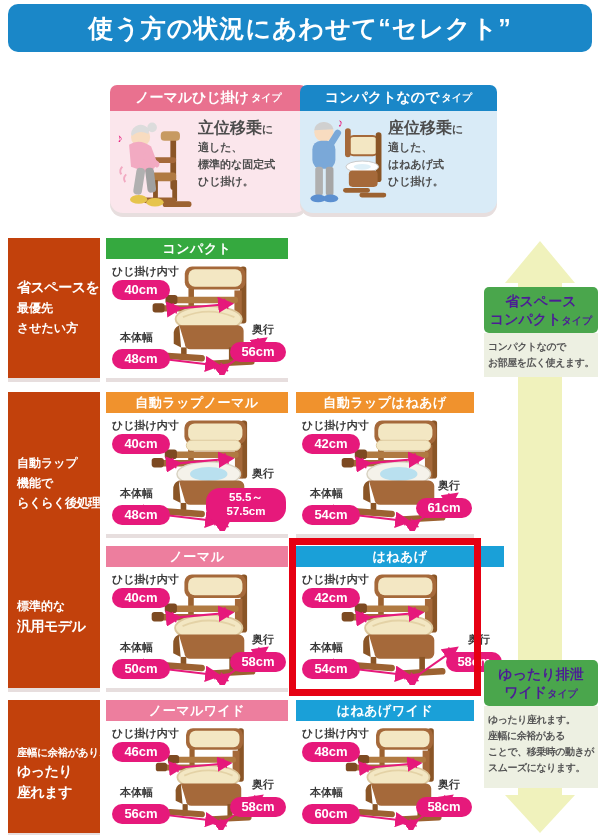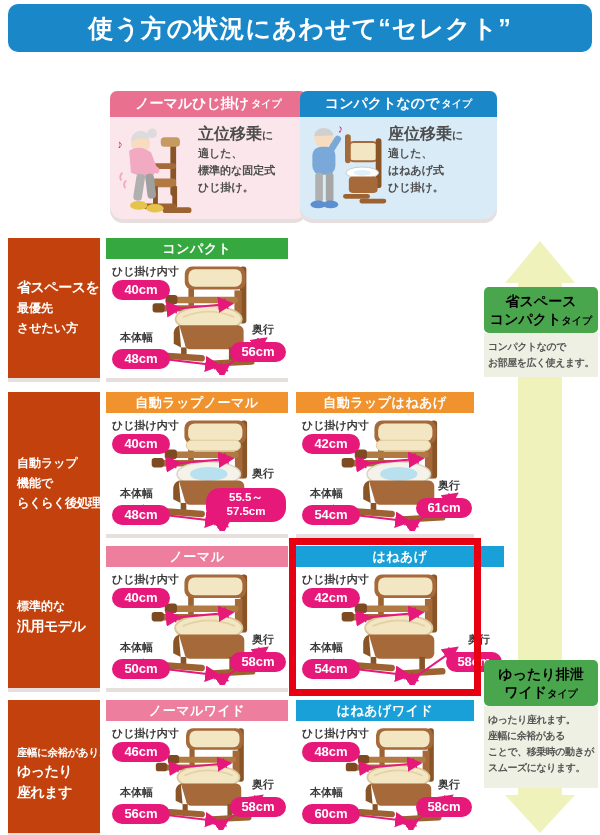--- a/index.html
+++ b/index.html
@@ -7,21 +7,21 @@
   #app{position:relative;width:600px;height:835px;background:#fff;overflow:hidden;}
 
   
   .banner{position:absolute;left:8px;top:4px;width:584px;height:48px;background:#1a87c8;
     border-radius:10px;display:flex;align-items:center;justify-content:center;}
   .banner span{color:#fff;font-size:25px;font-weight:bold;letter-spacing:1px;}
 
   .shadowed{box-shadow:0 4px 0 0 #e7dede;}
 
   
-  .type-box{position:absolute;top:85px;width:197px;height:128px;border-radius:13px;margin-top:6px;}
+  .type-box{position:absolute;top:85px;width:197px;height:128px;border-radius:13px;}
   .type-box.pink{background:#fbe6ec;}
   .type-box.blue{background:#d9ebf7;}
   .type-header{position:absolute;left:0;top:0;width:100%;height:26px;border-radius:7px 7px 0 0;
     display:flex;align-items:center;justify-content:center;color:#fff;font-weight:bold;font-size:14px;}
   .type-box.pink .type-header{background:#e9718f;}
   .type-box.blue .type-header{background:#1a87c8;}
   .type-header .suffix{font-size:10px;margin-left:2px;font-weight:bold;}
   .type-illust{position:absolute;left:3px;top:28px;width:84px;height:96px;}
   .type-text{position:absolute;left:88px;top:33px;width:94px;color:#4d4d4d;}
   .type-text .em{font-size:16px;font-weight:bold;}
@@ -62,21 +62,21 @@
   .highlight-frame{position:absolute;left:289px;top:538px;width:192px;height:158px;
     border:7px solid #e60012;box-sizing:border-box;z-index:6;pointer-events:none;}
 
   
   .arrow-shaft{position:absolute;left:518px;top:282px;width:44px;height:513px;background:#f0f2bc;z-index:0;}
   .arrow-head-up{position:absolute;left:505px;top:241px;width:0;height:0;z-index:0;
     border-left:35px solid transparent;border-right:35px solid transparent;border-bottom:42px solid #f0f2bc;}
   .arrow-head-down{position:absolute;left:505px;top:795px;width:0;height:0;z-index:0;
     border-left:35px solid transparent;border-right:35px solid transparent;border-top:38px solid #f0f2bc;}
   .side-green{position:absolute;left:484px;width:114px;background:#4aa64c;border-radius:5px;z-index:2;
-    display:flex;flex-direction:column;align-items:center;justify-content:center;color:#000000;font-weight:bold;padding:5px 0;box-sizing:border-box;}
+    display:flex;flex-direction:column;align-items:center;justify-content:center;color:#4c1d95;font-weight:bold;padding:5px 0;box-sizing:border-box;}
   .side-green .gl{font-size:14px;line-height:1.3;white-space:nowrap;}
   .side-green .suffix{font-size:10px;}
   .side-desc{position:absolute;left:484px;width:114px;background:#edf0e2;z-index:1;color:#555;
     font-size:10px;line-height:1.6;letter-spacing:-0.5px;padding:6px 4px;box-sizing:border-box;font-weight:bold;}
   .side-desc div{white-space:nowrap;}
 </style>
 </head>
 <body>
 
 <div id="app">

